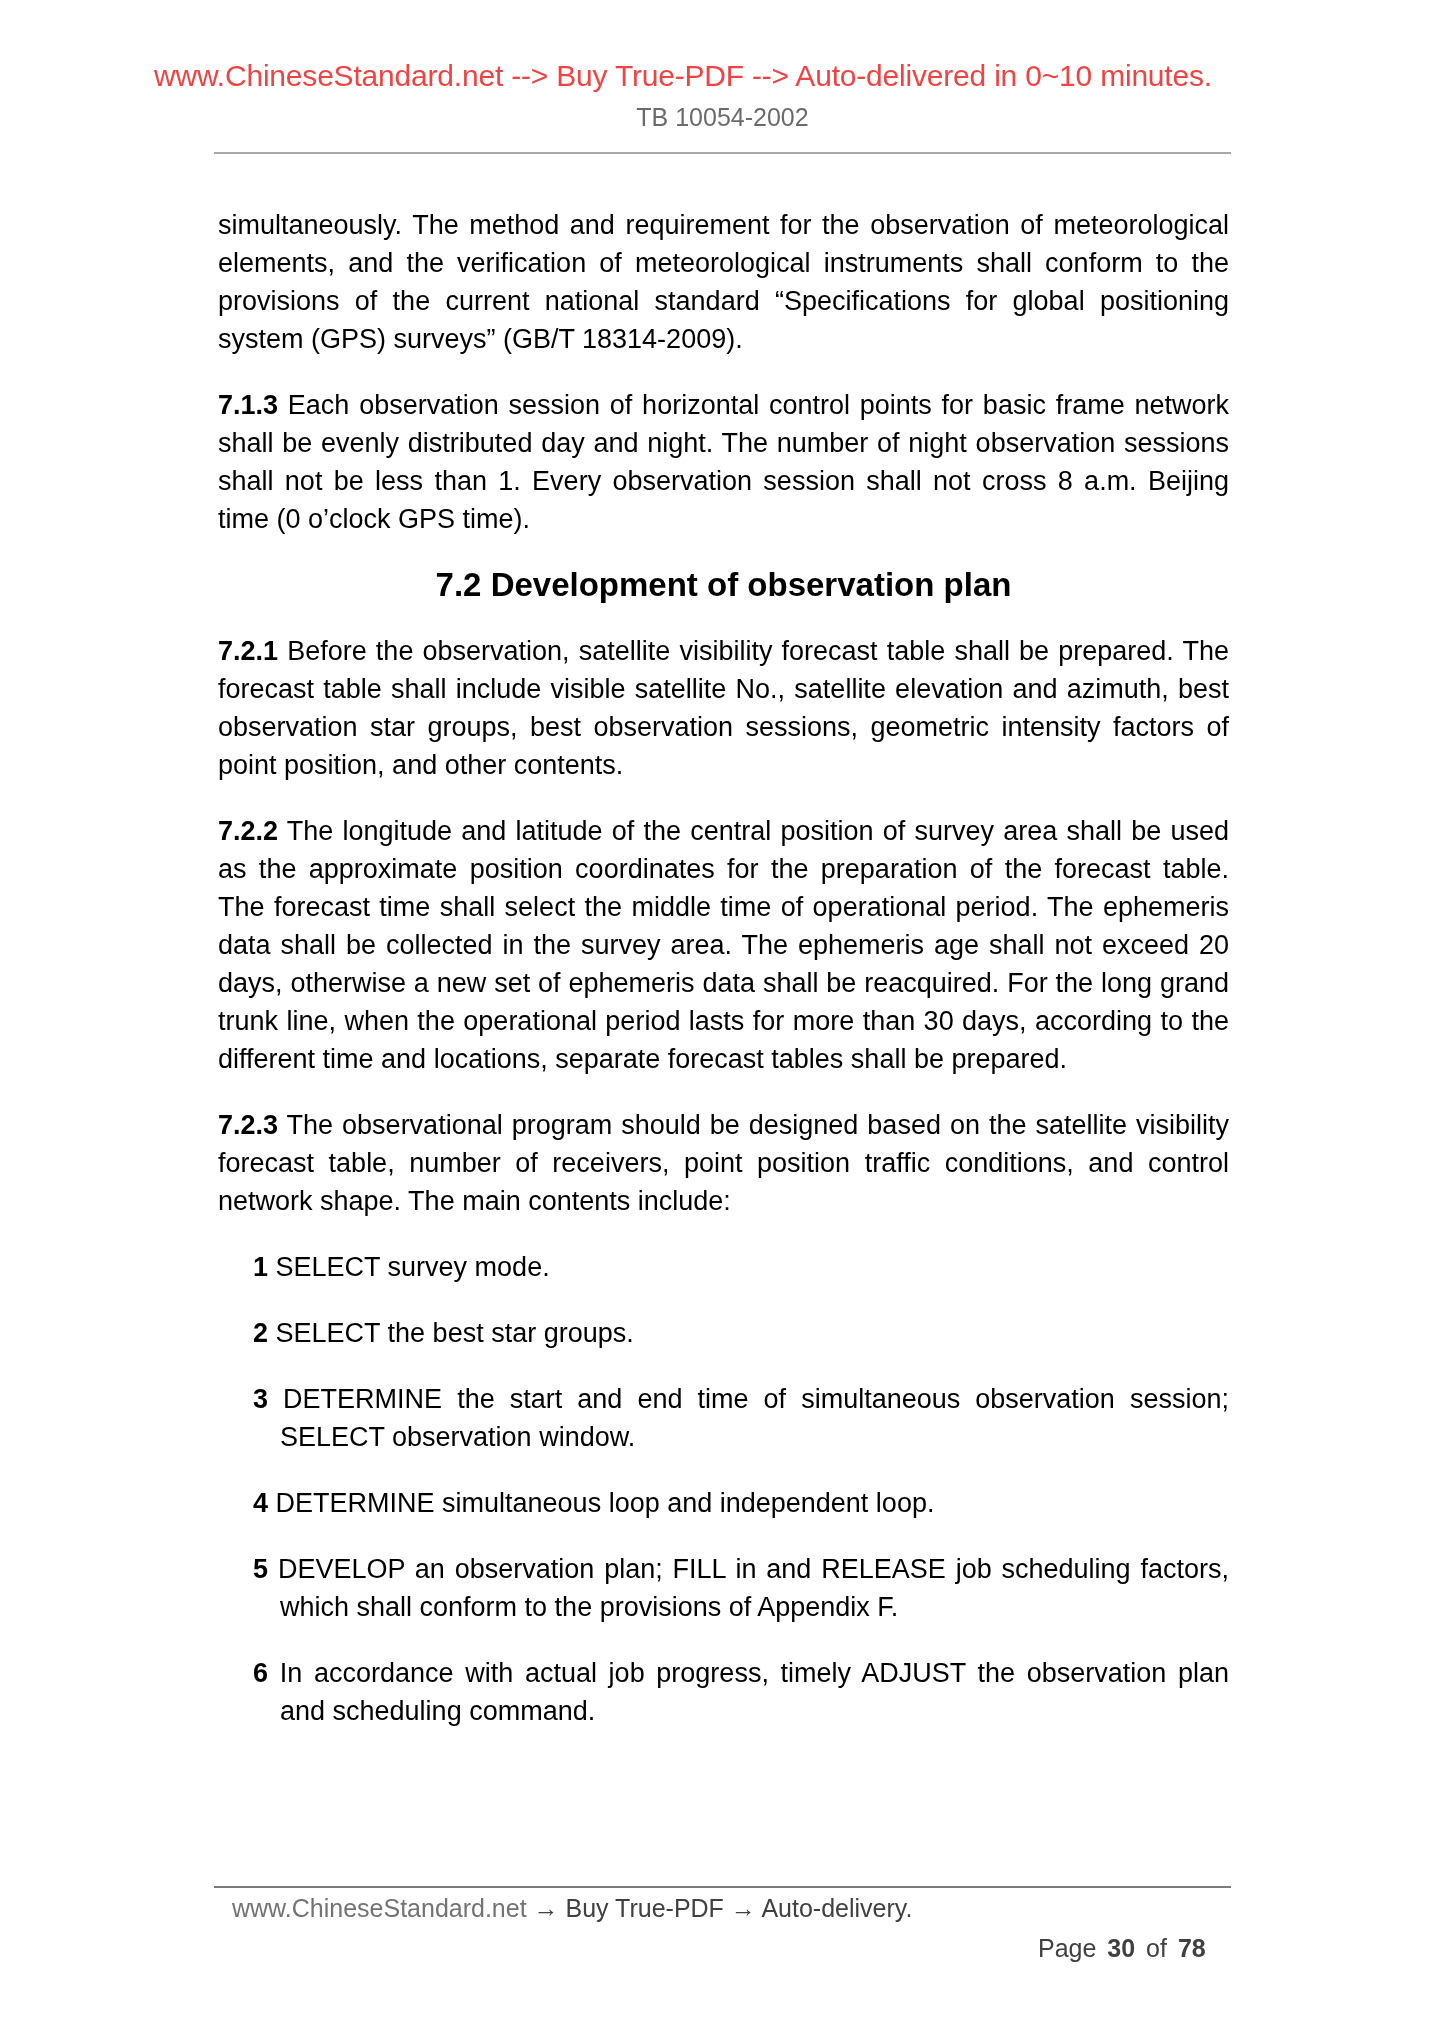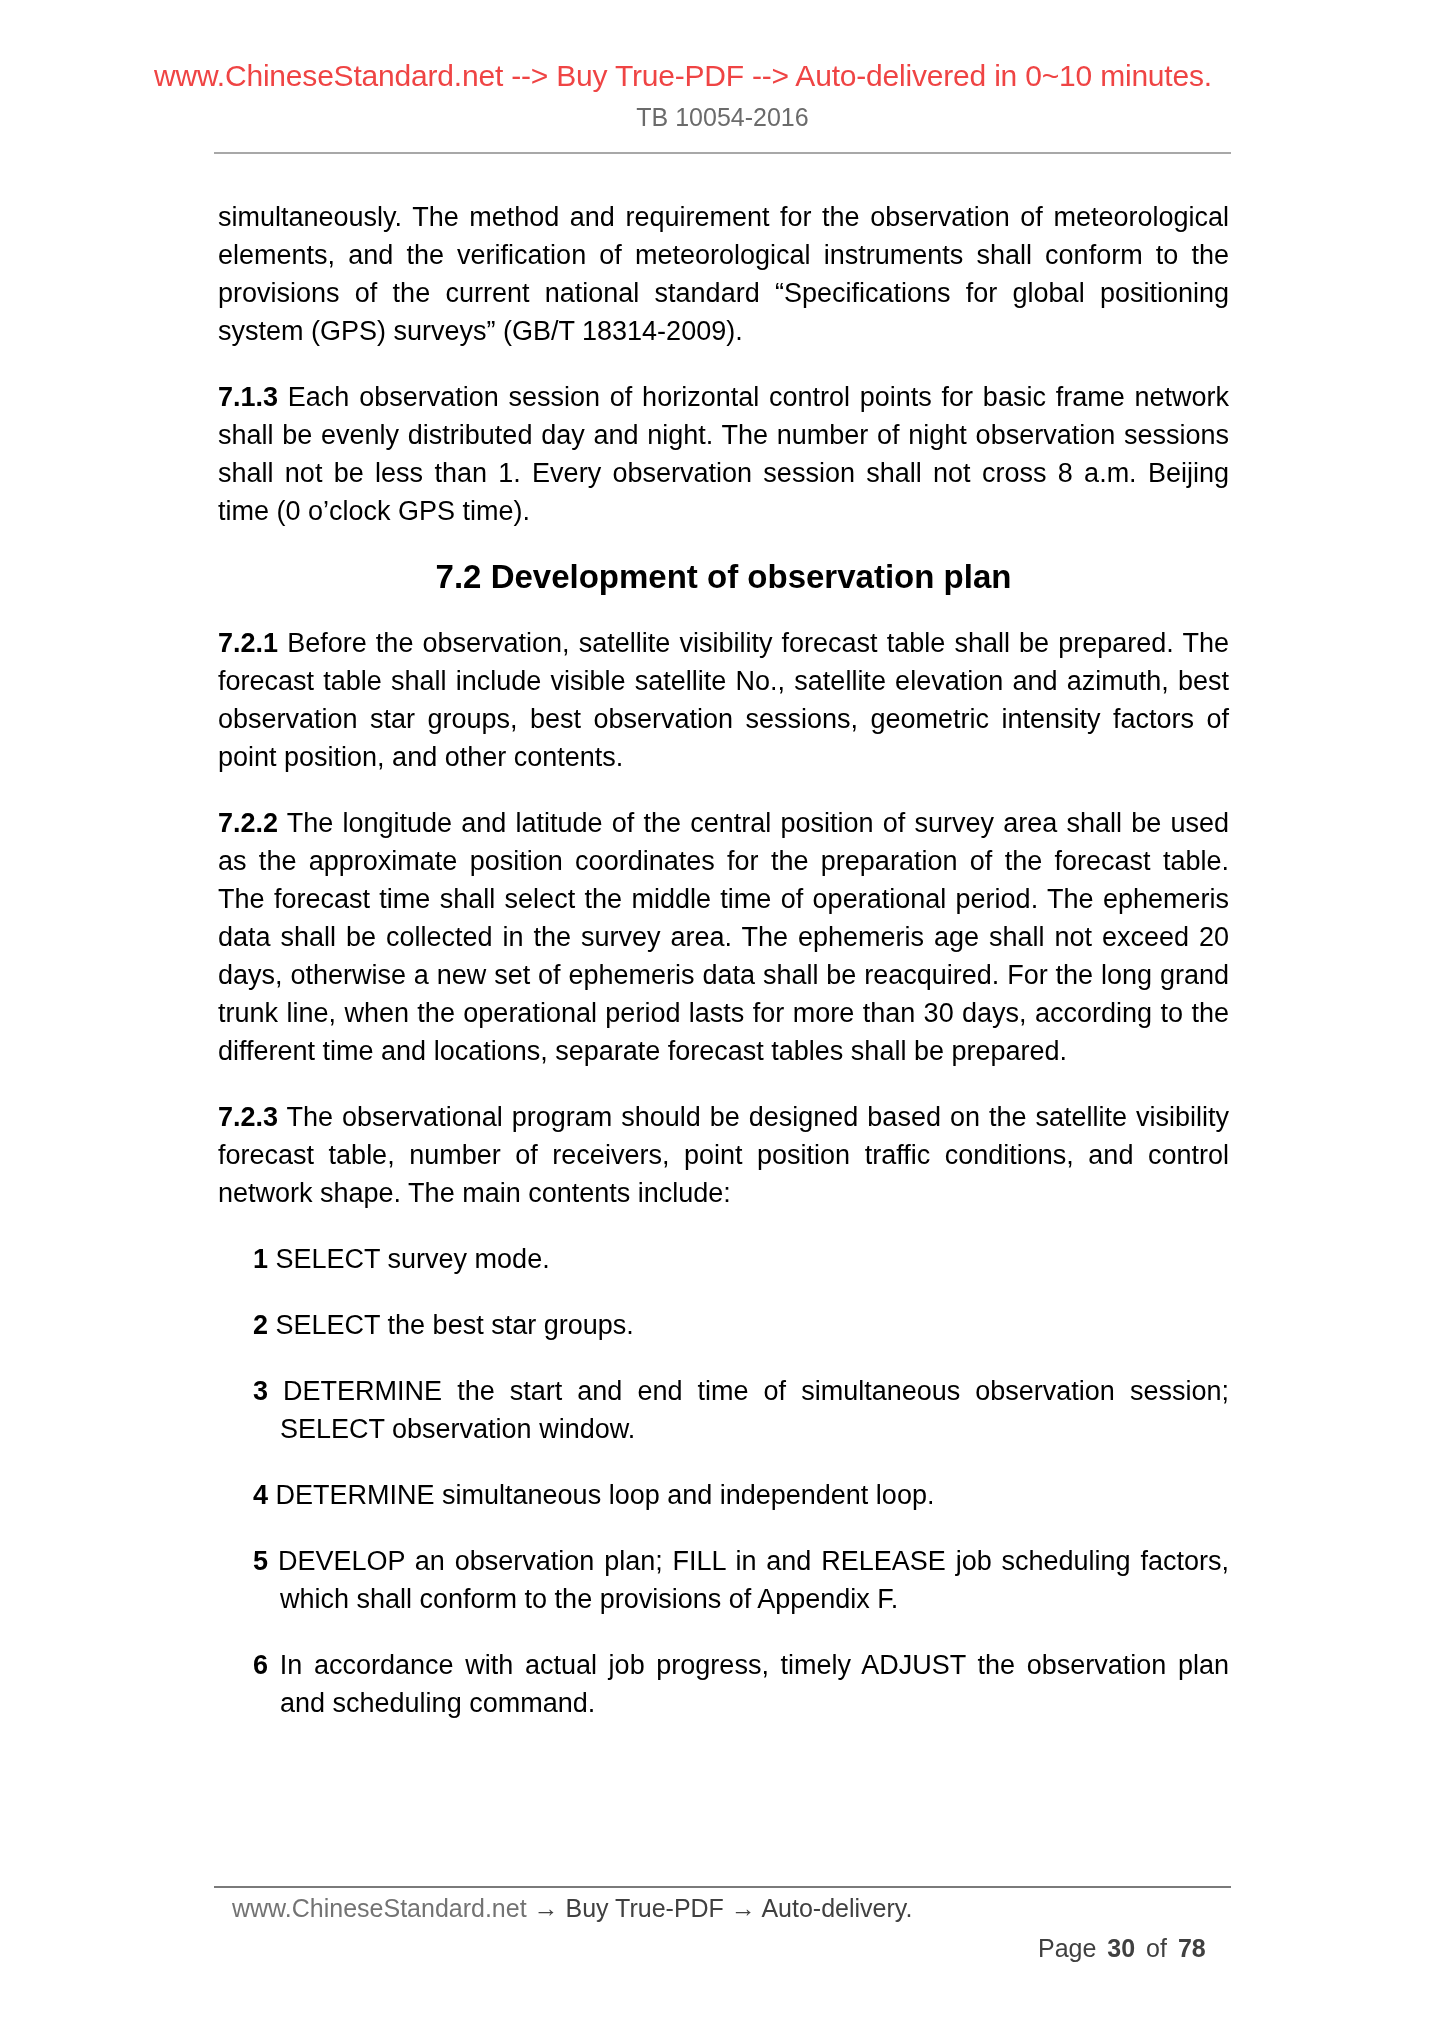--- a/index.html
+++ b/index.html
@@ -18,21 +18,21 @@
     text-align: center; font-size: 25px; line-height: 32px; color: #6b6b6b;
   }
   .hdr-rule {
     position: absolute; left: 214px; width: 1017px; top: 152px; height: 0;
     border-top: 2px solid #a8a8a8;
   }
   .content {
     position: absolute; left: 218px; width: 1011px; top: 198px;
     font-size: 27px; line-height: 38px;
   }
-  .para { margin: 0 0 28px 0; text-align: justify; text-align-last: left; }
+  .para { margin: 8px 0 28px 0; text-align: justify; text-align-last: left; }
   .para b, .item b { font-weight: bold; }
   .heading {
     margin: 0 0 28px 0; text-align: center; font-weight: bold; font-size: 33px;
   }
   .item {
     margin: 16px 0 28px 0; padding-left: 62px; text-indent: -27px;
     text-align: justify; text-align-last: left;
   }
   .ftr-rule {
     position: absolute; left: 214px; width: 1017px; top: 1886px; height: 0;
@@ -46,21 +46,21 @@
   .ftr-right {
     position: absolute; left: 1038px; top: 1893px; font-size: 25px; line-height: 30px;
     color: #404040; word-spacing: 4px; margin-top: 40px;
   }
   .ftr-right b { font-weight: bold; }
 </style>
 </head>
 <body>
 
 <div class="hdr-title">www.ChineseStandard.net --&gt; Buy True-PDF --&gt; Auto-delivered in 0~10 minutes.</div>
-<div class="hdr-code">TB 10054-2016</div>
+<div class="hdr-code">TB 10054-2002</div>
 <div class="hdr-rule"></div>
 
 <div class="content">
   <p class="para"><span>simultaneously. The method and requirement for the observation of meteorological elements, and the verification of meteorological instruments shall conform to the provisions of the current national standard “Specifications for global positioning system (GPS) surveys” (GB/T 18314-2009).</span></p>
 
   <p class="para"><b>7.1.3</b><span> Each observation session of horizontal control points for basic frame network shall be evenly distributed day and night. The number of night observation sessions shall not be less than 1. Every observation session shall not cross 8 a.m. Beijing time (0 o’clock GPS time).</span></p>
 
   <h2 class="heading">7.2 Development of observation plan</h2>
 
   <p class="para"><b>7.2.1</b><span> Before the observation, satellite visibility forecast table shall be prepared. The forecast table shall include visible satellite No., satellite elevation and azimuth, best observation star groups, best observation sessions, geometric intensity factors of point position, and other contents.</span></p>

